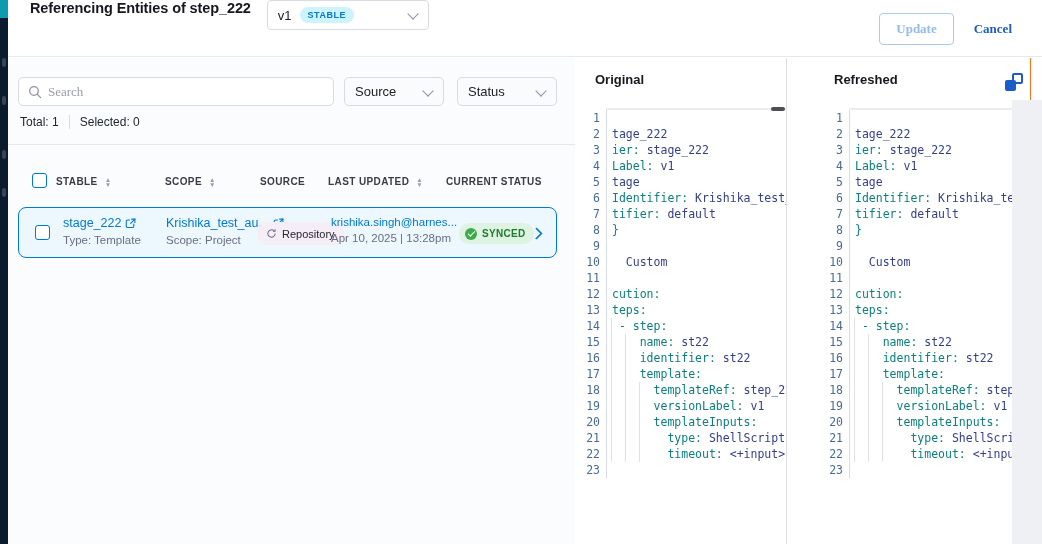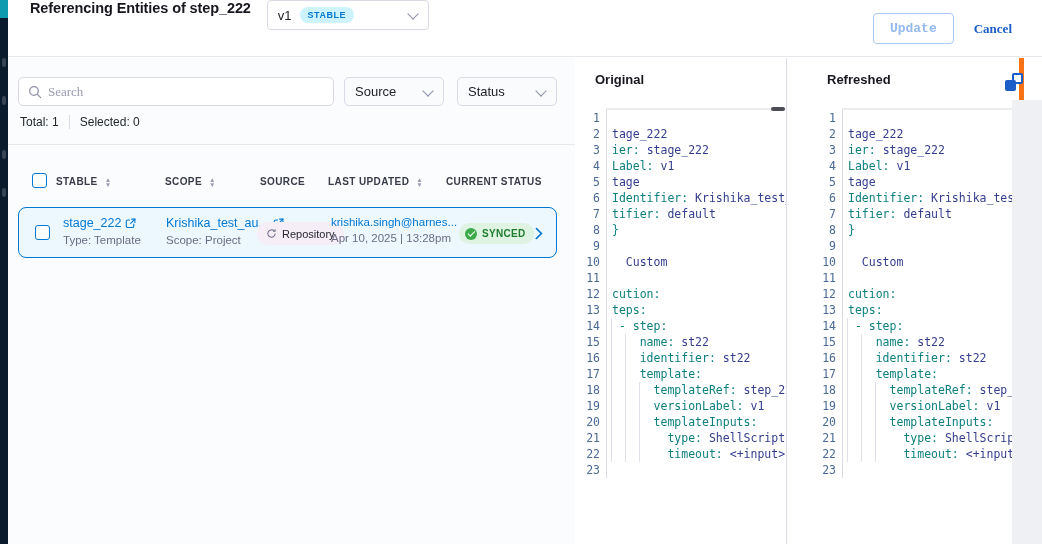--- a/index.html
+++ b/index.html
@@ -15,21 +15,21 @@
 
   
   .hdr{position:absolute;left:0;top:0;right:0;height:57px;border-bottom:1px solid #e7e7ee;display:flex;padding-left:22px;background:#fff}
   .title{font-size:14.5px;font-weight:700;color:#17171f;letter-spacing:-.1px}
   .version{margin-left:16px;width:162px;height:30px;border:1px solid #d9dae5;border-radius:4px;display:flex;align-items:center;gap:8px;padding:0 10px;background:#fff;cursor:pointer}
   .version .vlabel{font-size:13px;color:#22222a}
   .badge-stable{background:#cdf4fe;color:#0278d5;font-size:9px;font-weight:700;letter-spacing:.5px;padding:3px 8px;border-radius:9px}
   .chev-down{margin-left:auto;width:10px;height:10px;position:relative}
   .chev-down::before{content:"";position:absolute;left:1px;top:0;width:7px;height:7px;border-right:1.5px solid #8f91a8;border-bottom:1.5px solid #8f91a8;transform:rotate(45deg)}
   .hdr-actions{position:absolute;right:30px;top:0;height:57px;display:flex;align-items:center;gap:20px}
-  .btn-update{border:1px solid #abc9f2;color:#94baee;background:#fff;font-weight:700;font-size:13px;padding:7px 16px;border-radius:4px;font-family:Liberation Mono, monospace}
+  .btn-update{border:1px solid #abc9f2;color:#94baee;background:#fff;font-weight:700;font-size:13px;padding:7px 16px;border-radius:4px;font-family:Liberation Serif, serif}
   .btn-cancel{border:none;background:none;color:#1a5cc8;font-weight:700;font-size:13px;font-family:Liberation Serif, serif;cursor:pointer}
 
   
   .left{position:absolute;left:0;top:58px;width:567px;bottom:0;background:#fbfcfd}
   .search{position:absolute;left:10px;top:19px;width:316px;height:29px;border:1px solid #d9dae5;border-radius:5px;background:#fff;display:flex;align-items:center;gap:6px;padding:0 9px}
   .search input{border:none;outline:none;flex:1;font-size:13px;font-family:Liberation Serif, serif;color:#3b82f6;background:transparent}
   .search input::placeholder{color:#9a9cb2}
   .select{position:absolute;top:19px;height:29px;width:100px;border:1px solid #d9dae6;border-radius:5px;background:#fafbfc;display:flex;align-items:center;justify-content:space-between;padding:0 10px;font-size:13px;color:#22222a;cursor:pointer}
   .sel-source{left:336px}.sel-status{left:449px}
   .totals{position:absolute;left:12px;top:57px;display:flex;align-items:flex-end;gap:10px;font-size:12px;color:#22272d}
@@ -59,21 +59,21 @@
   .badge-synced{position:absolute;left:440px;top:15px;height:21px;background:#dff3e3;border-radius:10px;display:flex;align-items:center;gap:5px;padding:0 9px 0 6px;font-size:10px;font-weight:700;color:#1e7d2c;letter-spacing:.3px}
   .ck{width:12px;height:12px;border-radius:50%;background:#3dab4a;position:relative}
   .ck::before{content:"";position:absolute;left:2.5px;top:3px;width:5.5px;height:3px;border-left:1.5px solid #fff;border-bottom:1.5px solid #fff;transform:rotate(-45deg)}
   .chev-right{position:absolute;right:14px;top:20px;width:10px;height:10px}
   .chev-right::before{content:"";position:absolute;left:0;top:1px;width:7px;height:7px;border-top:2px solid #0278d5;border-right:2px solid #0278d5;transform:rotate(45deg);border-radius:1px}
 
   
   .diff{position:absolute;left:567px;top:58px;right:0;bottom:0;background:#fff}
   .panel{position:absolute;top:0;bottom:0}
   .panel-o{left:0;width:212px;border-right:1px solid #dcdde6}
-  .panel-r{left:224px;width:225px;border-right:5px solid #f97316}
+  .panel-r{left:231px;width:225px;border-right:1px solid #f97316}
   .phead{height:42px;display:flex;align-items:center;font-weight:700;font-size:13px;color:#17171f}
   .panel-o .phead{padding-left:20px}
   .panel-r .phead{padding-left:28px}
   .track{position:absolute;top:50px;height:2px;background:#ebebf0}
   .panel-o .track{left:31px;right:0}
   .panel-r .track{left:43px;right:0}
   .hthumb{position:absolute;right:1px;top:-1px;width:14px;height:4px;background:#4d4d58;border-radius:2px;cursor:grab}
   .code{position:absolute;top:52px;left:0;right:0;bottom:0;overflow:hidden;font-family:"DejaVu Sans Mono",monospace;font-size:11.5px}
   .cl{display:flex;height:16px;line-height:16px}
   .ln{flex:0 0 31px;text-align:right;padding-right:6px;color:#4a6a96}

